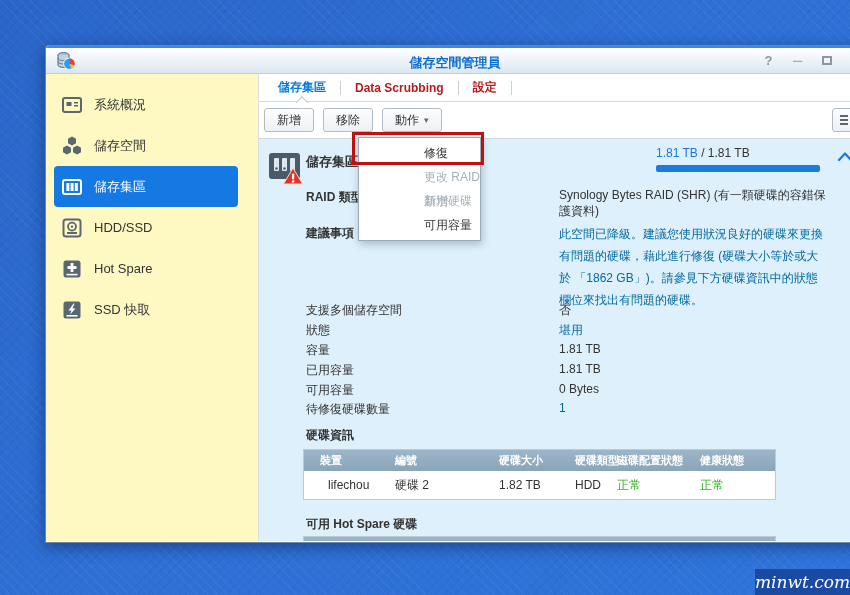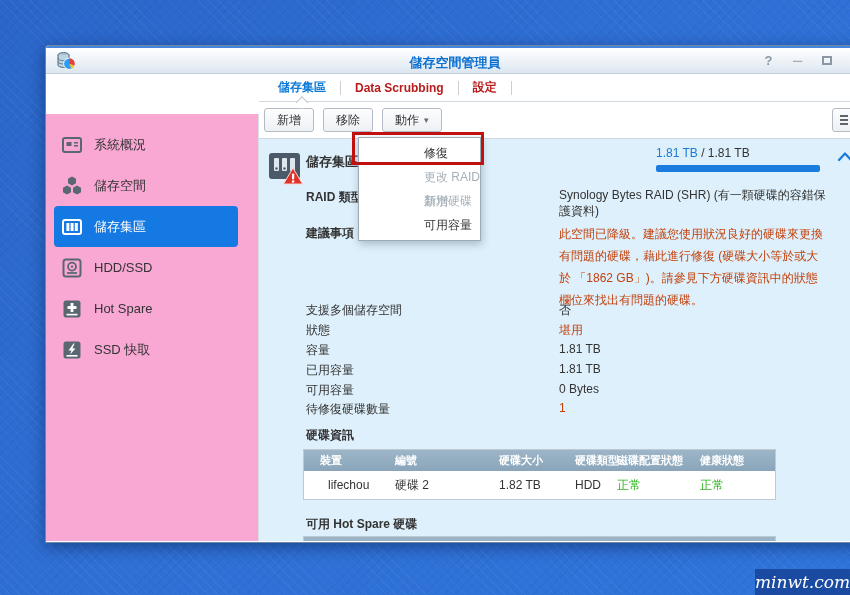--- a/index.html
+++ b/index.html
@@ -26,21 +26,21 @@
     color:#0a6fd0; font-weight:bold; font-size:13px; }
   .win-controls { position:absolute; left:715px; top:5px; display:flex; gap:14px;
     color:#8b97a2; font-size:13px; }
   .win-controls .ctl { width:15px; height:15px; display:flex; align-items:center;
     justify-content:center; cursor:pointer; font-weight:bold; }
   .ctl-max-box { width:10px; height:9px; border:2px solid #8b97a2; display:inline-block; }
 
   .win-body { display:flex; height:467px; }
 
   
-  .sidebar { width:213px; background:#f9a8d4; border-right:1px solid #d8dee4; padding-top:10px;margin-top:40px; }
+  .sidebar { width:213px; background:#fef9c3; border-right:1px solid #d8dee4; padding-top:10px; }
   .side-item { height:41px; display:flex; align-items:center; padding-left:15px; gap:11px;
     font-size:13px; color:#333; cursor:pointer; }
   .side-item .s-icon { width:22px; height:22px; color:#5a6770; flex:0 0 22px; }
   .side-item.active { background:#1579e3; color:#fff; border-radius:4px;
     margin:0 20px 0 8px; padding-left:7px; }
   .side-item.active .s-icon { color:#fff; }
 
   
   .content { position:relative; flex:1; display:flex; flex-direction:column; }
 
@@ -76,21 +76,21 @@
   .collapse-chevron { position:absolute; left:578px; top:12px; cursor:pointer; }
 
   .f-label { position:absolute; left:47px; font-weight:bold; }
   .f-value { position:absolute; left:300px; width:268px; }
   .raid-val { line-height:16px; top:48px; }
   .advice-val { line-height:22px; top:84px; }
   .row-label-b { top:50px; } .row-label-a { top:86px; }
 
   .srow { position:absolute; left:47px; display:flex; font-size:12px; }
   .srow .sl { width:253px; flex:0 0 253px; }
-  .v-red { color:#c2410c; }
+  .v-red { color:#0369a1; }
   .v-green { color:#2fb61f; }
 
   .sect-title { position:absolute; left:47px; font-weight:bold; font-size:12px; }
 
   .dtable { position:absolute; left:44px; width:473px; border:1px solid #bccad4; }
   .thead { display:grid; grid-template-columns:91px 104px 76px 42px 83px 77px;
     background:linear-gradient(#9db5c7,#8aa5ba); color:#fff; font-size:11px; font-weight:bold;
     height:21px; line-height:21px; }
   .thead > div { white-space:nowrap; overflow:visible; }
   .thead > div:first-child { padding-left:16px; }

